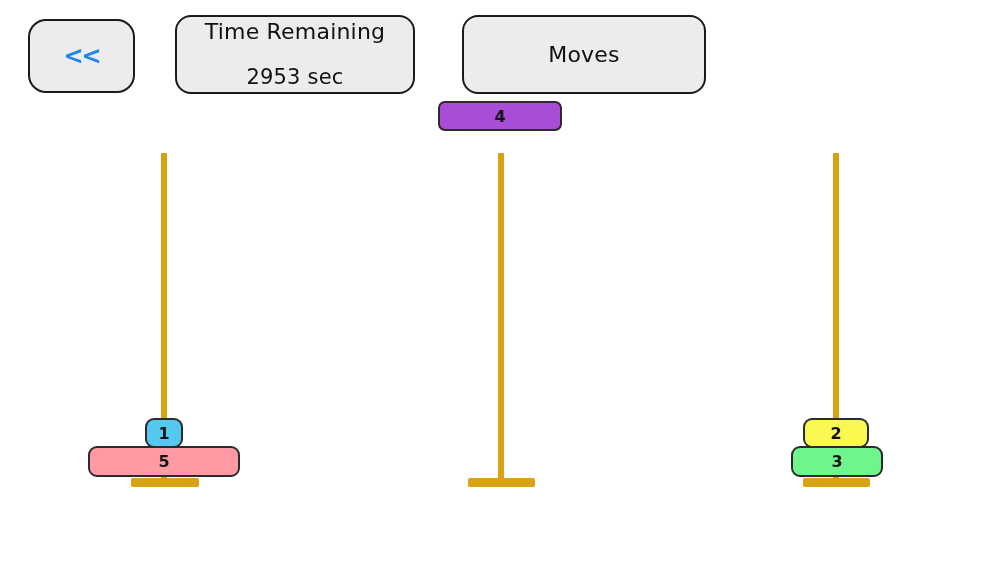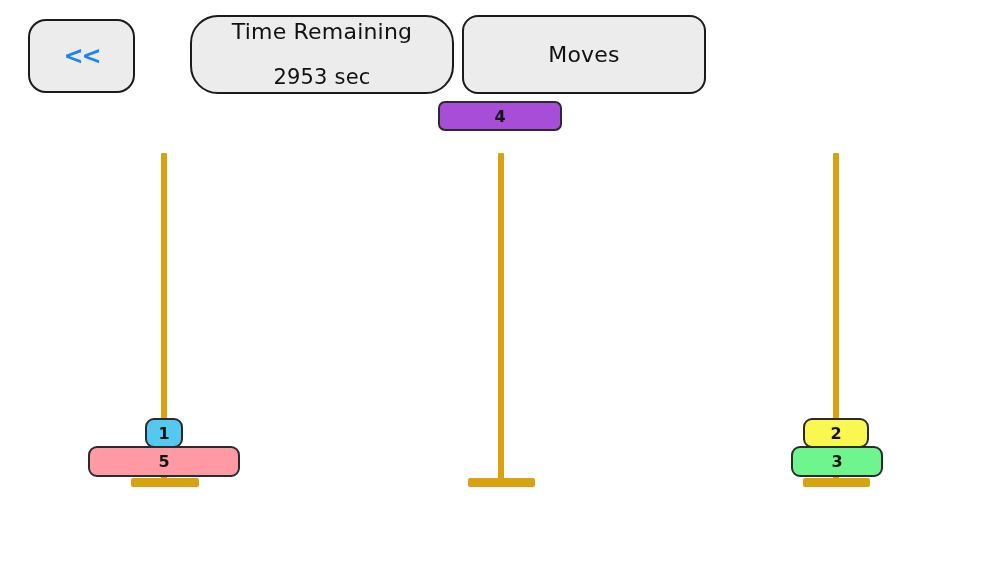--- a/index.html
+++ b/index.html
@@ -46,25 +46,25 @@
     border-radius: 18px;
   }
   .chev {
     color: #1e84f0;
     font-size: 24px;
     font-weight: bold;
     letter-spacing: -2px;
     line-height: 1;
   }
   .hbtn-time {
-    left: 190px;
+    left: 175px;
     top: 15px;
-    width: 264px;
+    width: 240px;
     height: 79px;
-    border-radius: 28px;
+    border-radius: 16px;
   }
   .hbtn-moves {
     left: 462px;
     top: 15px;
     width: 244px;
     height: 79px;
     border-radius: 16px;
   }
   .hbtn-hide {
     left: 733px;

